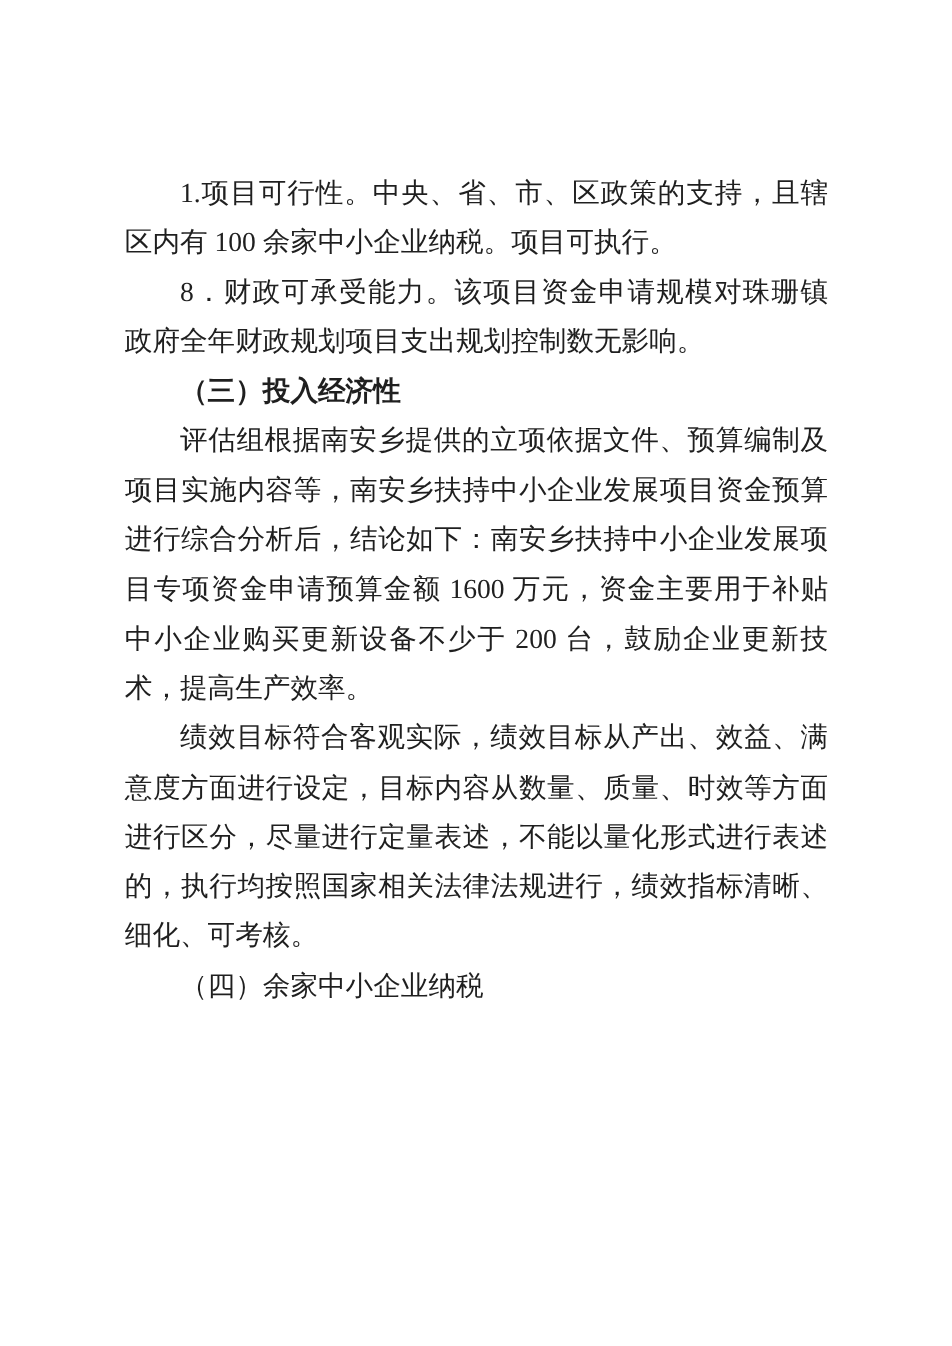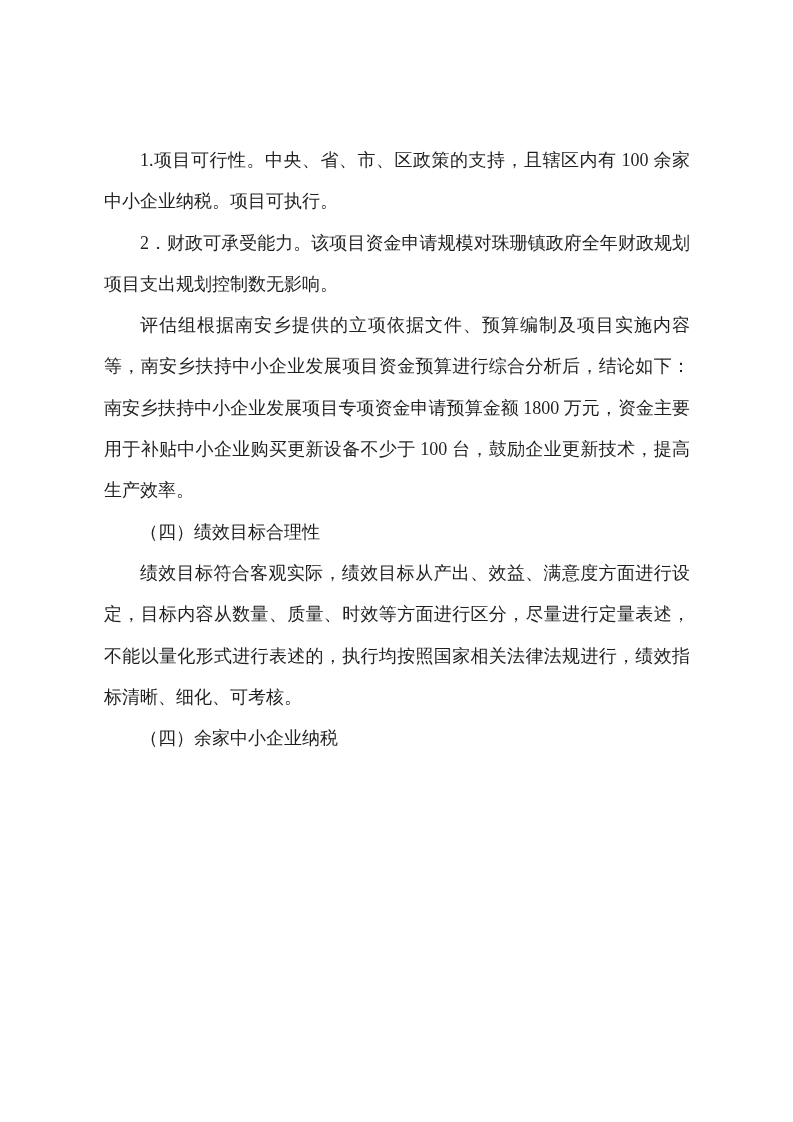--- a/index.html
+++ b/index.html
@@ -14,21 +14,21 @@
     background: #ffffff;
     overflow: hidden;
     font-family: "Liberation Serif", "DejaVu Serif", serif;
   }
   .content {
     position: absolute;
     left: 104px;
     top: 140px;
     width: 586px;
     color: #1f1f1f;
-    font-size: 18px;
+    font-size: 23px;
     line-height: 41.3px;
     text-align: justify;
     text-justify: inter-character;
   }
   .content p {
     margin: 0;
     padding: 0;
     text-indent: 2em;
     word-break: break-all;
   }
@@ -39,19 +39,19 @@
   .content p.heading {
     text-align: left;
   }
 </style>
 </head>
 <body>
 
 <div class="page">
   <div class="content">
     <p class="body">1.项目可行性。中央、省、市、区政策的支持，且辖区内有 100 余家中小企业纳税。项目可执行。</p>
-    <p class="body">2．财政可承受能力。该项目资金申请规模对珠珊镇政府全年财政规划项目支出规划控制数无影响。</p>
-    <p class="body">评估组根据南安乡提供的立项依据文件、预算编制及项目实施内容等，南安乡扶持中小企业发展项目资金预算进行综合分析后，结论如下：南安乡扶持中小企业发展项目专项资金申请预算金额 1800 万元，资金主要用于补贴中小企业购买更新设备不少于 100 台，鼓励企业更新技术，提高生产效率。</p>
-    <p class="heading">（四）绩效目标合理性</p>
+    <p class="body">8．财政可承受能力。该项目资金申请规模对珠珊镇政府全年财政规划项目支出规划控制数无影响。</p>
+    <p class="heading-bold">（三）投入经济性</p>
+    <p class="body">评估组根据南安乡提供的立项依据文件、预算编制及项目实施内容等，南安乡扶持中小企业发展项目资金预算进行综合分析后，结论如下：南安乡扶持中小企业发展项目专项资金申请预算金额 1600 万元，资金主要用于补贴中小企业购买更新设备不少于 200 台，鼓励企业更新技术，提高生产效率。</p>
     <p class="body">绩效目标符合客观实际，绩效目标从产出、效益、满意度方面进行设定，目标内容从数量、质量、时效等方面进行区分，尽量进行定量表述，不能以量化形式进行表述的，执行均按照国家相关法律法规进行，绩效指标清晰、细化、可考核。</p>
     <p class="heading">（四）余家中小企业纳税</p>
   </div>
 </div>
 
 </body></html>

